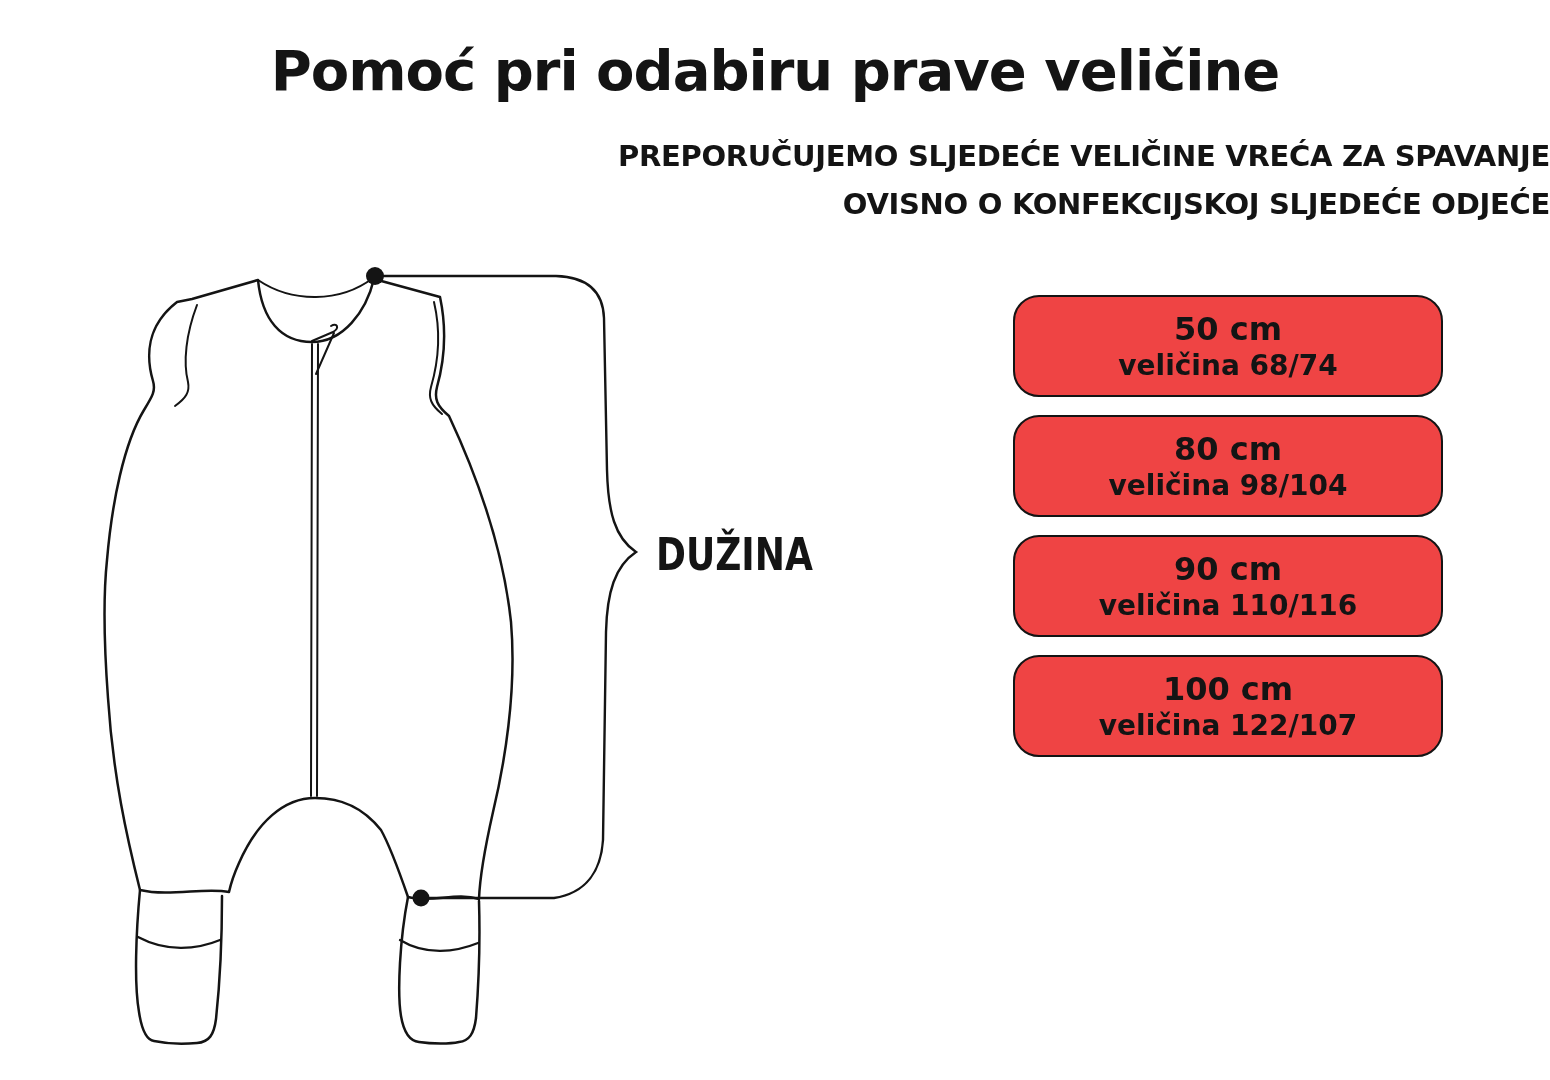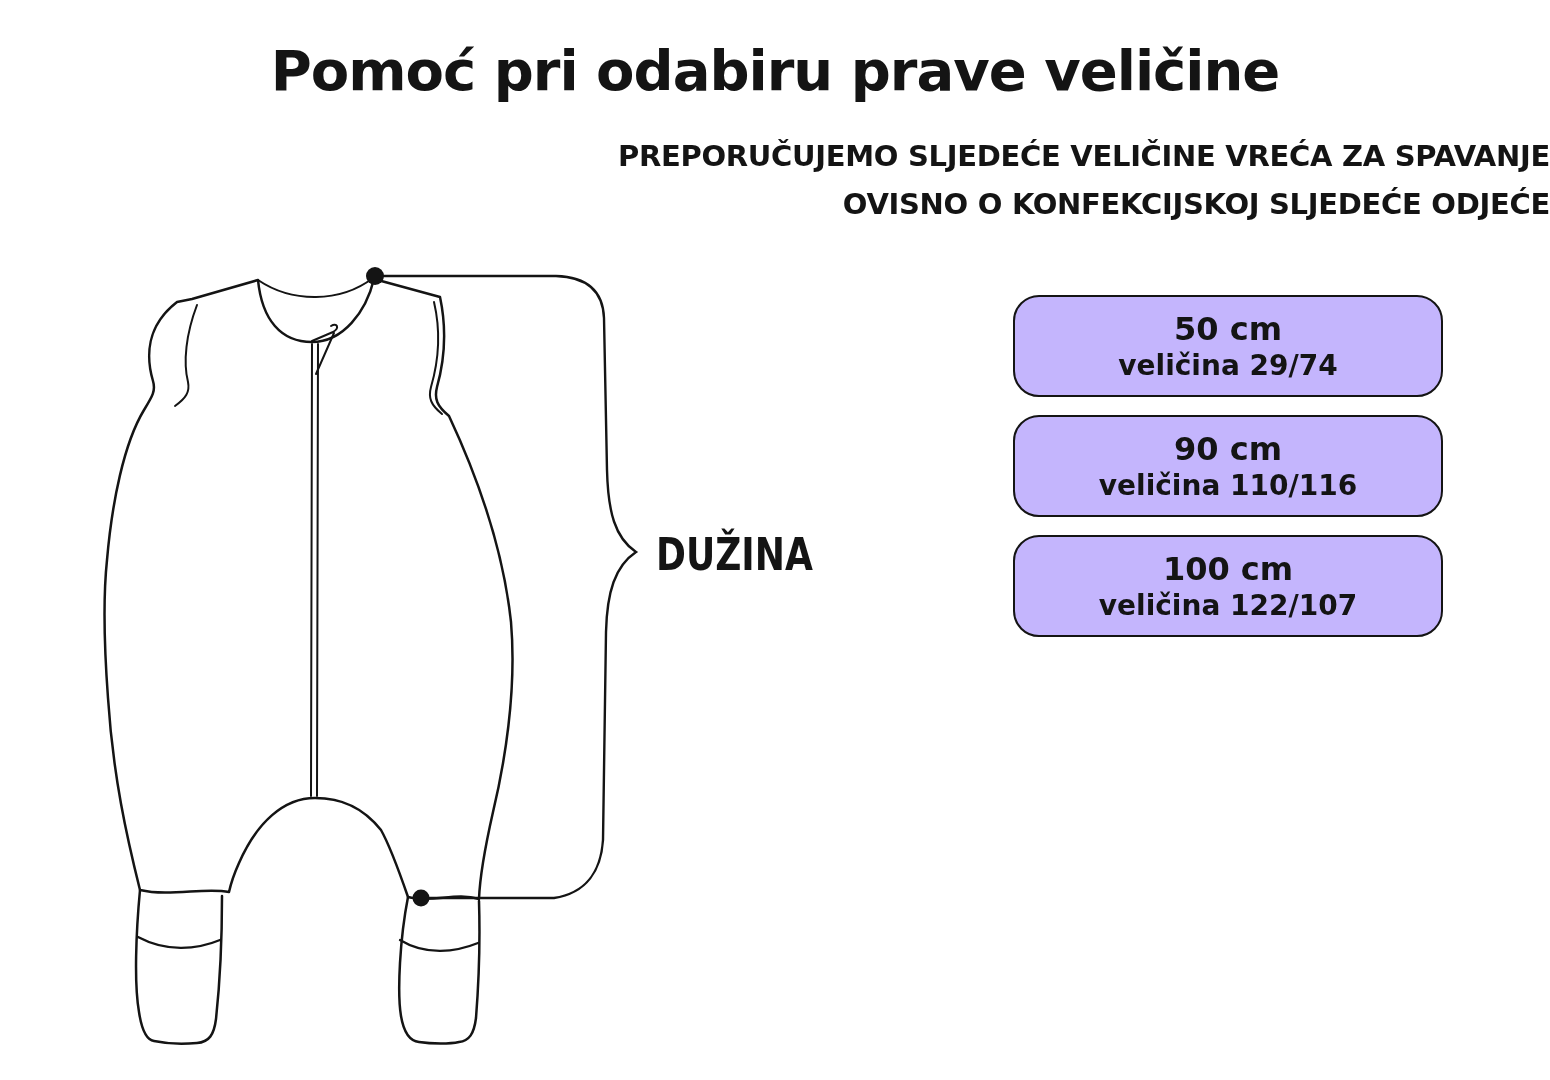--- a/index.html
+++ b/index.html
@@ -28,21 +28,21 @@
   }
   .size-list{
     position:absolute;left:1013px;top:295px;width:430px;
   }
   .size-card{
     box-sizing:border-box;
     width:430px;height:102px;
     margin-bottom:18px;
     border:2.5px solid #141414;
     border-radius:26px;
-    background:#c4b5fd;
+    background:#ef4444;
     display:flex;flex-direction:column;
     align-items:center;justify-content:center;
     gap:7px;
   }
   .size-card .len{font-size:32px;font-weight:bold;line-height:1;}
   .size-card .cloth{font-size:28px;font-weight:bold;line-height:1;}
 </style>
 </head>
 <body>
 
@@ -120,21 +120,25 @@
         L 421 898"></path>
       <circle cx="375" cy="276" r="9" fill="#141414"></circle>
       <circle cx="421" cy="898" r="8.5" fill="#141414"></circle>
       <text transform="translate(656,570) scale(0.82,1)" font-family="DejaVu Sans, Liberation Sans, sans-serif" font-size="44" font-weight="bold" fill="#141414">DUŽINA</text>
     </g>
   </svg>
 
   <div class="size-list">
     <div class="size-card">
       <span class="len">50 cm</span>
-      <span class="cloth">veličina 29/74</span>
+      <span class="cloth">veličina 68/74</span>
+    </div>
+    <div class="size-card">
+      <span class="len">80 cm</span>
+      <span class="cloth">veličina 98/104</span>
     </div>
     <div class="size-card">
       <span class="len">90 cm</span>
       <span class="cloth">veličina 110/116</span>
     </div>
     <div class="size-card">
       <span class="len">100 cm</span>
       <span class="cloth">veličina 122/107</span>
     </div>
   </div>

